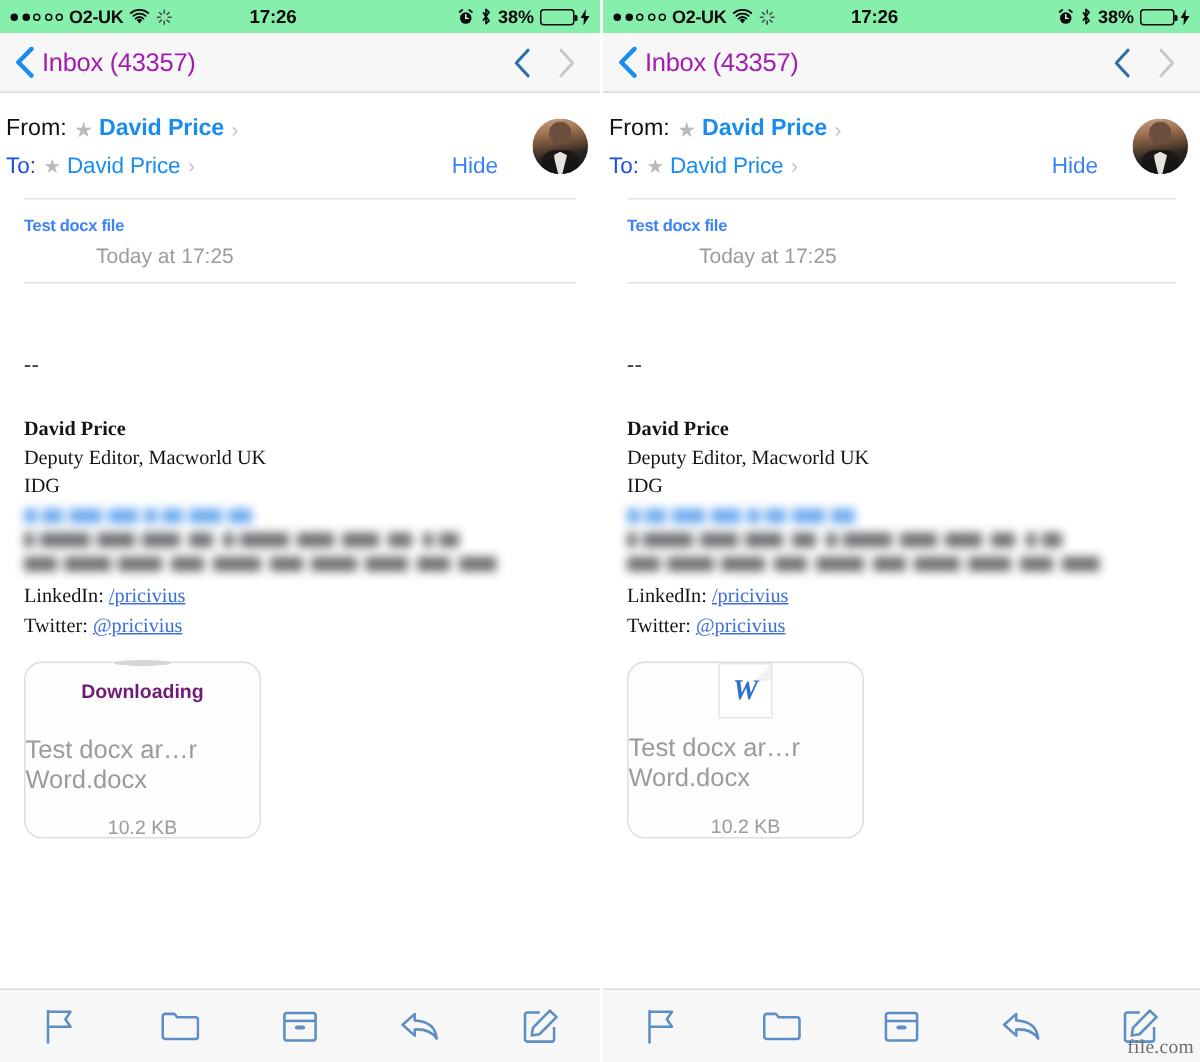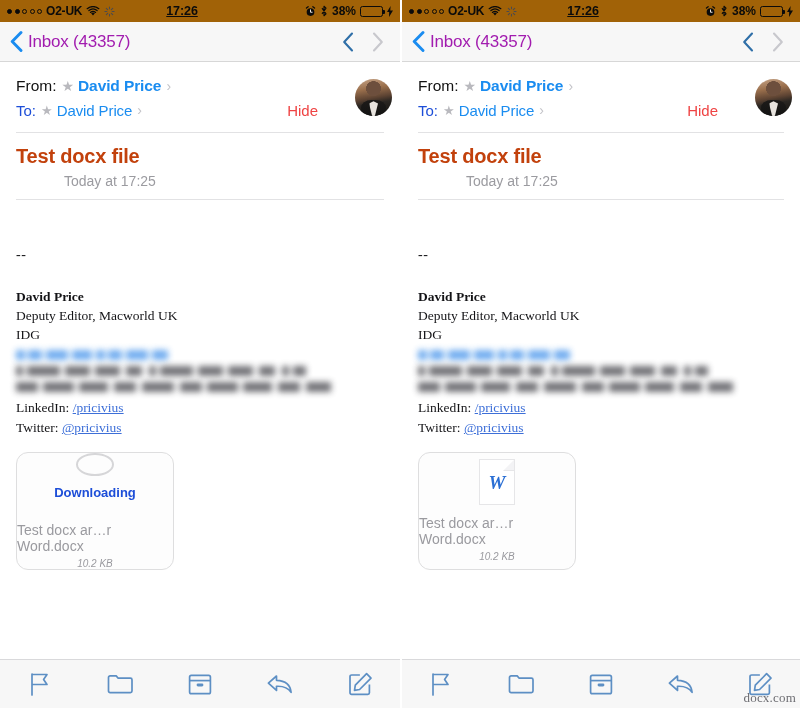--- a/index.html
+++ b/index.html
@@ -27,31 +27,31 @@
     position: relative;
     overflow: hidden;
     display: flex;
     flex-direction: column;
   }
   .panel.right { border-left: 2px solid #ffffff; }
 
   
   .statusbar {
     height: 22px;
-    background: #a16207;
+    background: #86efac;
     display: flex;
     align-items: center;
     padding: 0 7px;
     flex: none;
     font-size: 12px;
     font-weight: bold;
     color: #0b0b0b;
   }
   .sb-left { display: flex; align-items: center; gap: 4px; flex: 1 1 0; }
-  .sb-center { display: flex; align-items: flex-end; justify-content: center; flex: 0 0 auto; text-decoration: underline; }
+  .sb-center { display: flex; align-items: flex-end; justify-content: center; flex: 0 0 auto; }
   .sb-right { display: flex; align-items: center; justify-content: flex-end; gap: 4px; flex: 1 1 0; padding-left: 36px; }
 
   .dots { display: flex; align-items: center; gap: 2.5px; }
   .dot { width: 5px; height: 5px; border-radius: 50%; border: 1px solid #0b0b0b; }
   .dot.filled { background: #0b0b0b; }
 
   .carrier { font-size: 12px; font-weight: bold; letter-spacing: -0.2px; }
   .sb-time { font-size: 12.5px; font-weight: bold; letter-spacing: -0.1px; }
   .batt-pct { font-size: 12px; font-weight: bold; }
 
@@ -86,21 +86,21 @@
   .nav-back-label {
     font-size: 17px;
     color: #a21caf;
     letter-spacing: -0.2px;
   }
   .nav-spacer { flex: 1; }
   .nav-arrows { display: flex; align-items: center; gap: 18px; padding-right: 6px; }
 
   
   .mail-head {
-    padding: 12px 16px 10px 16px;
+    padding: 12px 16px 10px 4px;
     position: relative;
     flex: none;
   }
   .hdr-row {
     display: flex;
     align-items: center;
     height: 24px;
   }
   .hdr-label { font-size: 15px; color: #araraa; }
   .hdr-label.from { font-size: 15.5px; color: #111; }
@@ -124,24 +124,24 @@
     letter-spacing: -0.1px;
   }
   .chev-sm {
     margin-left: 5px;
     color: #c3c3c8;
     font-size: 14px;
     line-height: 1;
   }
   .hide-link {
     position: absolute;
-    right: 82px;
+    right: 68px;
     top: 40px;
     font-size: 15px;
-    color: #ef4444;
+    color: #3b82f6;
     cursor: pointer;
   }
   .avatar {
     position: absolute;
     right: 8px;
     top: 17px;
     width: 37px; height: 37px;
     border-radius: 50%;
     overflow: hidden;
     background:
@@ -170,23 +170,23 @@
 
   .rule {
     height: 1px;
     background: #e2e2e4;
     margin: 0 16px;
   }
 
   
   .subject-block { padding: 12px 16px 10px 16px; flex: none; }
   .subject {
-    font-size: 20px;
+    font-size: 11px;
     font-weight: bold;
-    color: #c2410c;
+    color: #3b82f6;
     letter-spacing: -0.2px;
   }
   .date {
     margin-top: 5px;
     font-size: 14px;
     color: #9b9ba0;
     margin-left: 48px;
   }
 
   
@@ -272,21 +272,21 @@
     cursor: pointer;
   }
   .spinner-ring {
     width: 38px; height: 38px;
     border-radius: 50%;
     border: 2px solid #d6d6d8;
     margin-bottom: 9px;
   }
   .attach-status {
     font-size: 13px;
-    color: #1d4ed8;
+    color: #701a75;
     font-weight: bold;
     margin-bottom: 22px;
   }
   .doc-icon {
     width: 36px; height: 46px;
     background: #ffffff;
     border: 1px solid #e6e6e8;
     position: relative;
     margin-bottom: 10px;
     display: flex;
@@ -306,28 +306,27 @@
   }
   .doc-w {
     font-family: "Liberation Serif", serif;
     font-style: italic;
     font-weight: bold;
     font-size: 19px;
     color: #2b6fd4;
     line-height: 1;
   }
   .attach-name {
-    font-size: 14px;
+    font-size: 17px;
     color: #9a9a9f;
-    margin-bottom: 4px;
+    margin-bottom: 14px;
   }
   .attach-size {
-    font-size: 10px;
+    font-size: 13px;
     color: #9a9a9f;
-    font-style: italic;
   }
 
   
   .toolbar {
     height: 49px;
     background: #f7f7f7;
     border-top: 1px solid #d9d9db;
     display: flex;
     align-items: center;
     justify-content: space-around;
@@ -650,14 +649,14 @@
       </div>
       <div class="tb-btn">
         <svg width="25" height="25" viewBox="0 0 25 25">
           <path d="M21.4 12.6v8.2a1.6 1.6 0 0 1-1.6 1.6H3.6A1.6 1.6 0 0 1 2 20.8V4.6A1.6 1.6 0 0 1 3.6 3h8.3" stroke="#5d8fc4" stroke-width="1.7" fill="none" stroke-linejoin="round"></path>
           <path d="M18.6 1.7 23 6.1 11.6 17.5l-5.1.8.8-5.1z" stroke="#5d8fc4" stroke-width="1.7" fill="none" stroke-linejoin="round"></path>
         </svg>
       </div>
     </div>
   </div>
 
-  <div class="watermark">docx.com</div>
+  <div class="watermark">file.com</div>
 </div>
 
 </body></html>

